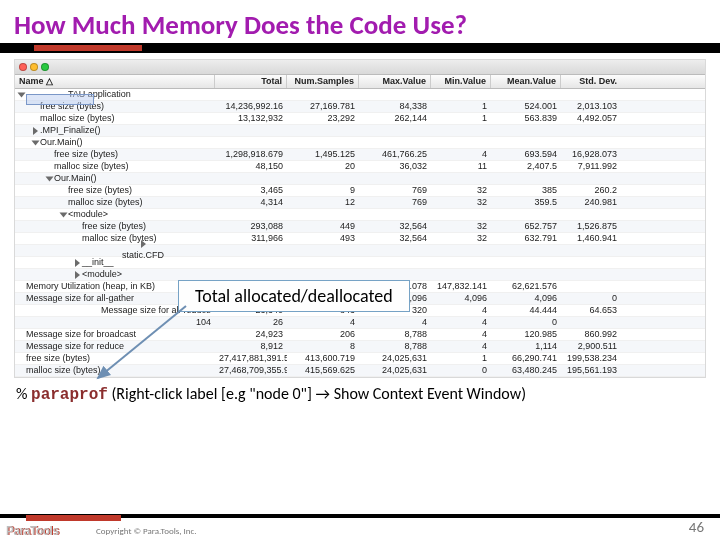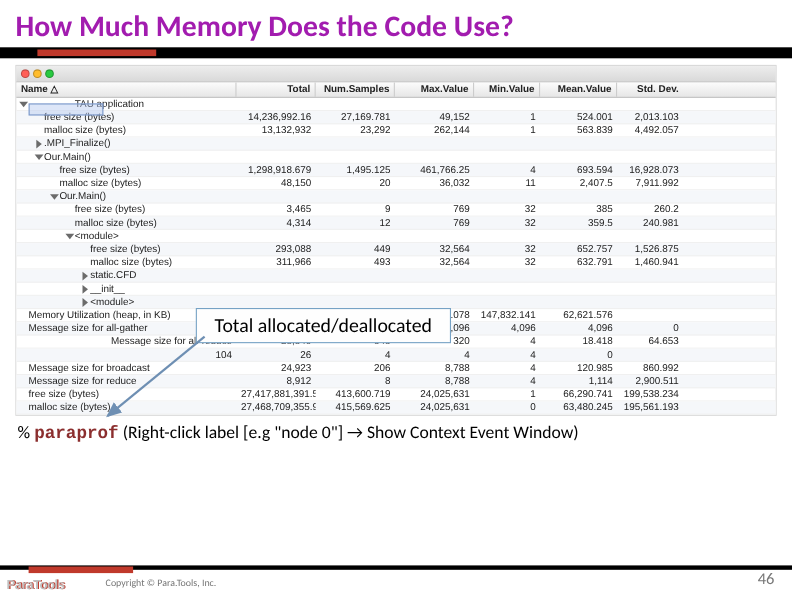--- a/index.html
+++ b/index.html
@@ -78,21 +78,21 @@
           <div class="num"></div>
           <div class="num"></div>
         </div>
         <div class="row">
           <div class="nm" style="padding-left: 18px;">
             <span class="tri ph"></span>
             <span>free size (bytes)</span>
           </div>
           <div class="num">14,236,992.16</div>
           <div class="num">27,169.781</div>
-          <div class="num">49,152</div>
+          <div class="num">84,338</div>
           <div class="num">1</div>
           <div class="num">524.001</div>
           <div class="num">2,013.103</div>
         </div>
         <div class="row">
           <div class="nm" style="padding-left: 18px;">
             <span class="tri ph"></span>
             <span>malloc size (bytes)</span>
           </div>
           <div class="num">13,132,932</div>
@@ -216,21 +216,21 @@
             <span>malloc size (bytes)</span>
           </div>
           <div class="num">311,966</div>
           <div class="num">493</div>
           <div class="num">32,564</div>
           <div class="num">32</div>
           <div class="num">632.791</div>
           <div class="num">1,460.941</div>
         </div>
         <div class="row">
-          <div class="nm" style="padding-left: 60px;">
+          <div class="nm" style="padding-left: 60px; flex-direction: column;">
             <span class="tri"></span>
             <span>static.CFD</span>
           </div>
           <div class="num"></div>
           <div class="num"></div>
           <div class="num"></div>
           <div class="num"></div>
           <div class="num"></div>
           <div class="num"></div>
         </div>
@@ -284,21 +284,21 @@
         </div>
         <div class="row">
           <div class="nm" style="padding-left: 4px; justify-content: flex-end;">
             <span class="tri ph"></span>
             <span>Message size for all-reduce</span>
           </div>
           <div class="num">23,340</div>
           <div class="num">843</div>
           <div class="num">320</div>
           <div class="num">4</div>
-          <div class="num">18.418</div>
+          <div class="num">44.444</div>
           <div class="num">64.653</div>
         </div>
         <div class="row">
           <div class="num">104</div>
           <div class="num">26</div>
           <div class="num">4</div>
           <div class="num">4</div>
           <div class="num">4</div>
           <div class="num">0</div>
         </div>

